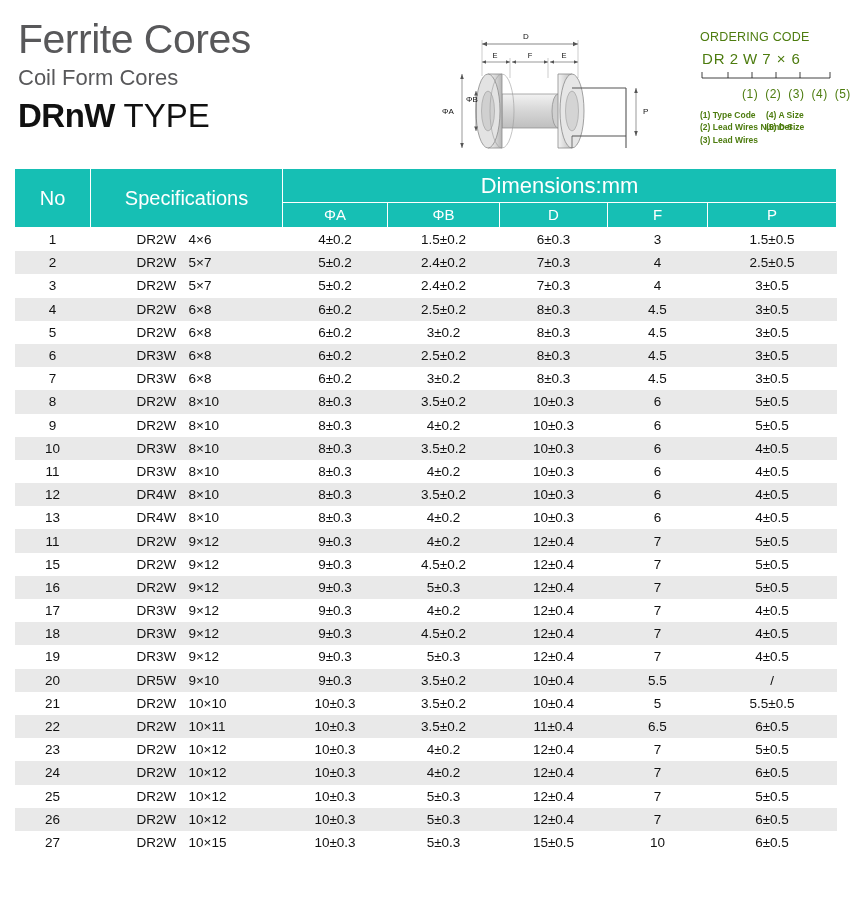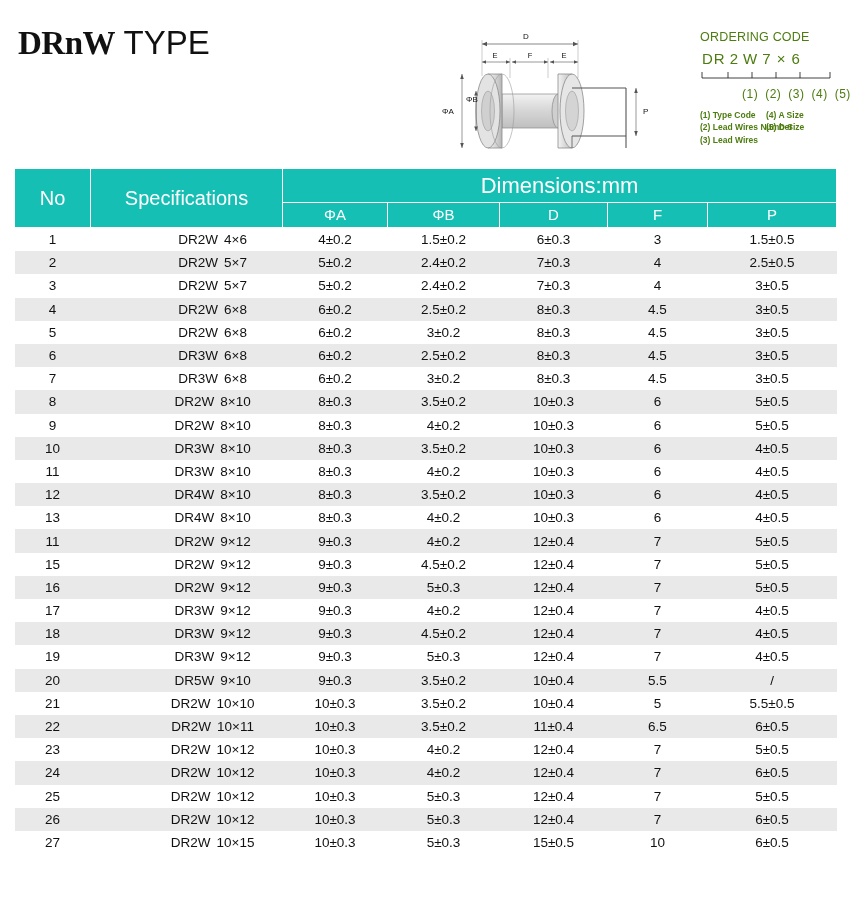--- a/index.html
+++ b/index.html
@@ -44,21 +44,20 @@
   }
   .title-type {
     margin-top: 6px;
     font-size: 33px;
     color: #111;
     font-weight: normal;
   }
   .title-type .bold {
     font-weight: bold;
     letter-spacing: -0.5px;
-    font-family: Liberation Serif, serif;
   }
   .title-type .thin {
     font-weight: normal;
   }
 
   
   .drawing {
     position: absolute;
     left: 440px;
     top: 16px;
@@ -127,21 +126,21 @@
   th.dims-head { font-size: 22px; padding: 4px 0 3px 0; }
   th.sub { font-size: 15px; padding: 3px 0 4px 0; }
   tbody td {
     font-size: 13.5px;
     text-align: center;
     padding: 4.1px 0;
     border: none;
   }
   tbody tr.alt td { background: #e9e9e9; }
   tbody tr td.no { width: 76px; }
-  tbody td.spec { width: 192px; text-align: center; padding-left: 0; }
+  tbody td.spec { width: 192px; text-align: left; padding-left: 0; }
   .spec-inner {
     display: inline-block;
     margin-left: 46px;
   }
   .spec-name {
     display: inline-block;
     width: 52px;
   }
   td.da { width: 105px; }
   td.db { width: 112px; }
@@ -152,20 +151,22 @@
   .dim-label { font-size: 8px; fill: #111; }
 </style>
 </head>
 <body>
 
 <div id="page">
 
   <div class="header">
 
     <div class="title-block">
+      <div class="title-main">Ferrite Cores</div>
+      <div class="title-sub">Coil Form Cores</div>
       <div class="title-type">
         <span class="bold">DRnW</span><span class="thin"> TYPE</span>
       </div>
     </div>
 
     <div class="drawing">
       <svg width="260" height="150" viewBox="0 0 260 150">
         <defs>
           <linearGradient id="gbody" x1="0" y1="0" x2="0" y2="1">
             <stop offset="0%" stop-color="#f2f2f2"></stop>

